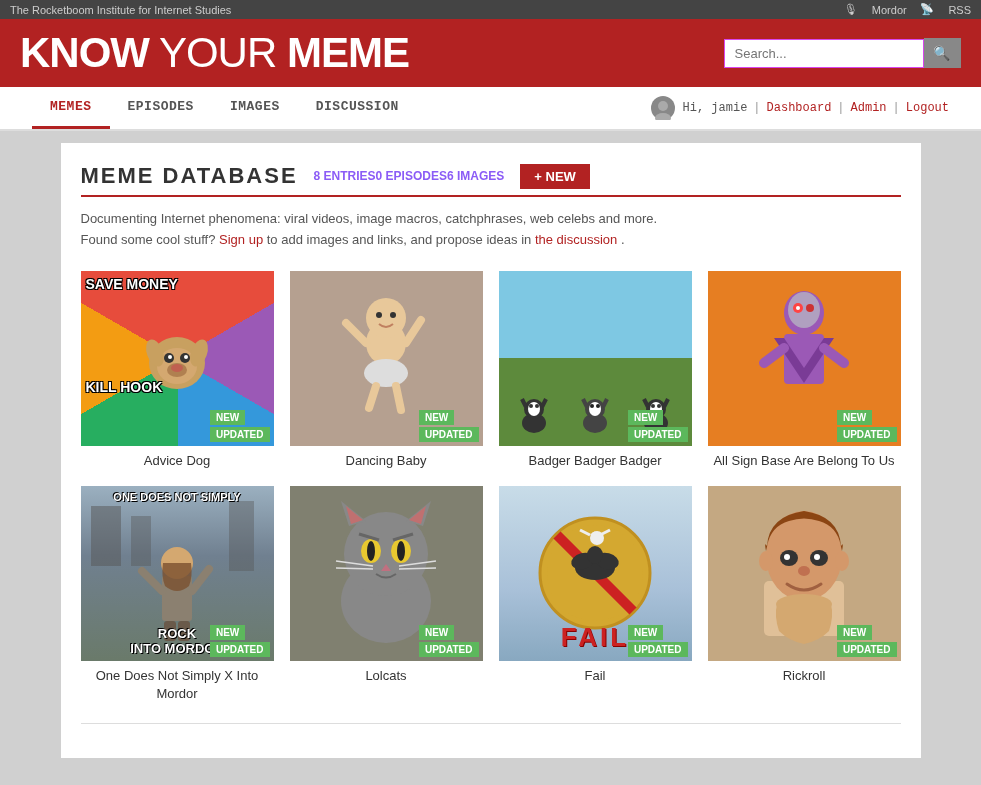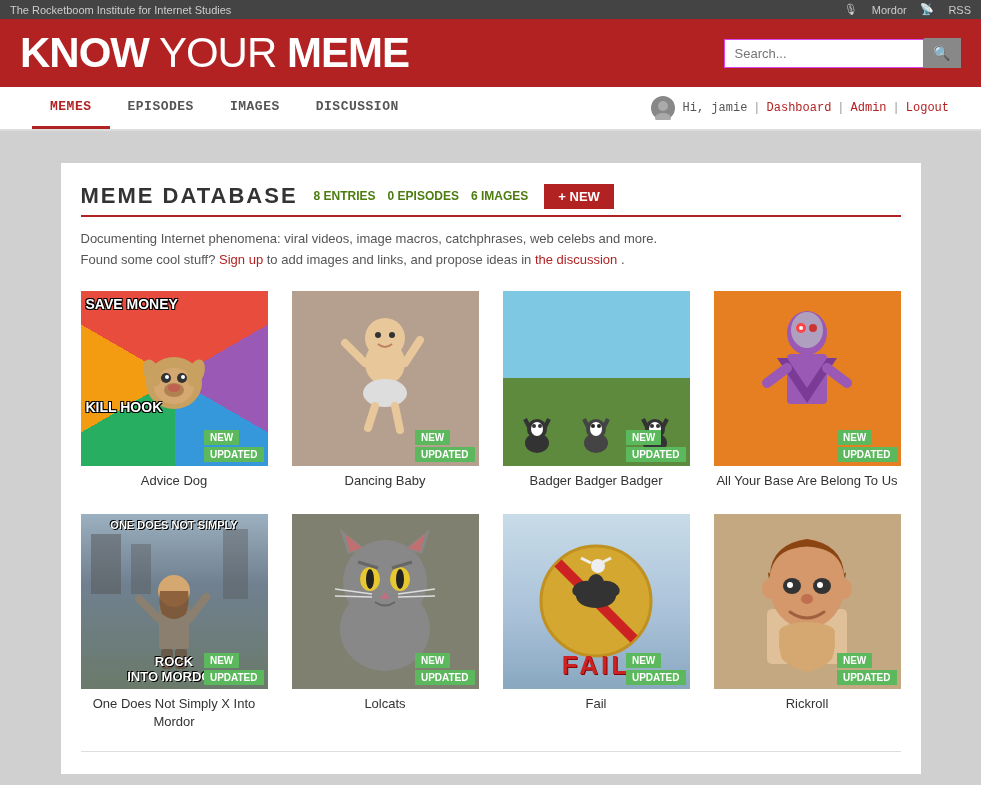--- a/index.html
+++ b/index.html
@@ -98,41 +98,41 @@
       color: white;
       font-size: 10px;
       margin-right: 4px;
     }
     #nav-right a { color: #b22222; text-decoration: none; }
     #nav-right .sep { color: #999; margin: 0 2px; }
 
     
     #main {
       max-width: 860px;
-      margin: 32px auto;
+      margin: 12px auto;
       background: white;
-      padding: 20px 20px 22px;
+      padding: 20px 20px 34px;
     }
 
     
     #db-header {
       display: flex;
       align-items: center;
       gap: 16px;
       margin-bottom: 6px;
     }
     #db-title {
       font-size: 22px;
       font-weight: bold;
       color: #333;
       letter-spacing: 2px;
       text-transform: uppercase;
       font-family: Impact, Arial, sans-serif;
     }
-    #db-stats { display: flex; gap: 12px; font-size: 12px; color: #4d7c0f; text-transform: uppercase; font-weight: bold; }
+    #db-stats { display: flex; font-size: 12px; color: #8b5cf6; text-transform: uppercase; font-weight: bold; }
     #btn-new {
       background: #b22222;
       color: white;
       border: none;
       padding: 5px 14px;
       font-size: 13px;
       font-weight: bold;
       cursor: pointer;
       display: flex;
       align-items: center;
@@ -141,21 +141,21 @@
 
     #db-divider { border: none; border-top: 2px solid #b22222; margin-bottom: 12px; }
 
     #db-description { font-size: 13px; color: #555; line-height: 1.6; margin-bottom: 4px; }
     #db-description a { color: #b22222; text-decoration: none; }
 
     
     #meme-grid {
       display: grid;
       grid-template-columns: repeat(4, 1fr);
-      gap: 24px;
+      gap: 16px;
       margin-top: 20px;
     }
     .meme-card {
       text-align: center;
     }
     .meme-thumb {
       position: relative;
       width: 100%;
       height: 175px;
       overflow: hidden;
@@ -393,21 +393,21 @@
 
             <line x1="30" y1="60" x2="10" y2="75" stroke="#9b59b6" stroke-width="10" stroke-linecap="round"></line>
             <line x1="70" y1="60" x2="90" y2="75" stroke="#9b59b6" stroke-width="10" stroke-linecap="round"></line>
           </svg>
         </div>
         <div class="meme-badges">
           <span class="badge-new">New</span>
           <span class="badge-updated">Updated</span>
         </div>
       </div>
-      <div class="meme-label">All Your Base Are Belong To Us</div>
+      <div class="meme-label">All Sign Base Are Belong To Us</div>
     </div>
 
     <div class="meme-card">
       <div class="meme-thumb">
         <div style="width:100%;height:100%;background:#708090;position:relative;overflow:hidden;">
 
           <div style="position:absolute;inset:0;background:linear-gradient(180deg,#9bb0c0 0%,#708090 40%,#6a7a6a 100%);"></div>
 
           <div style="position:absolute;top:20px;left:10px;width:30px;height:60px;background:#555;opacity:0.5;"></div>
           <div style="position:absolute;top:30px;left:50px;width:20px;height:50px;background:#555;opacity:0.4;"></div>

